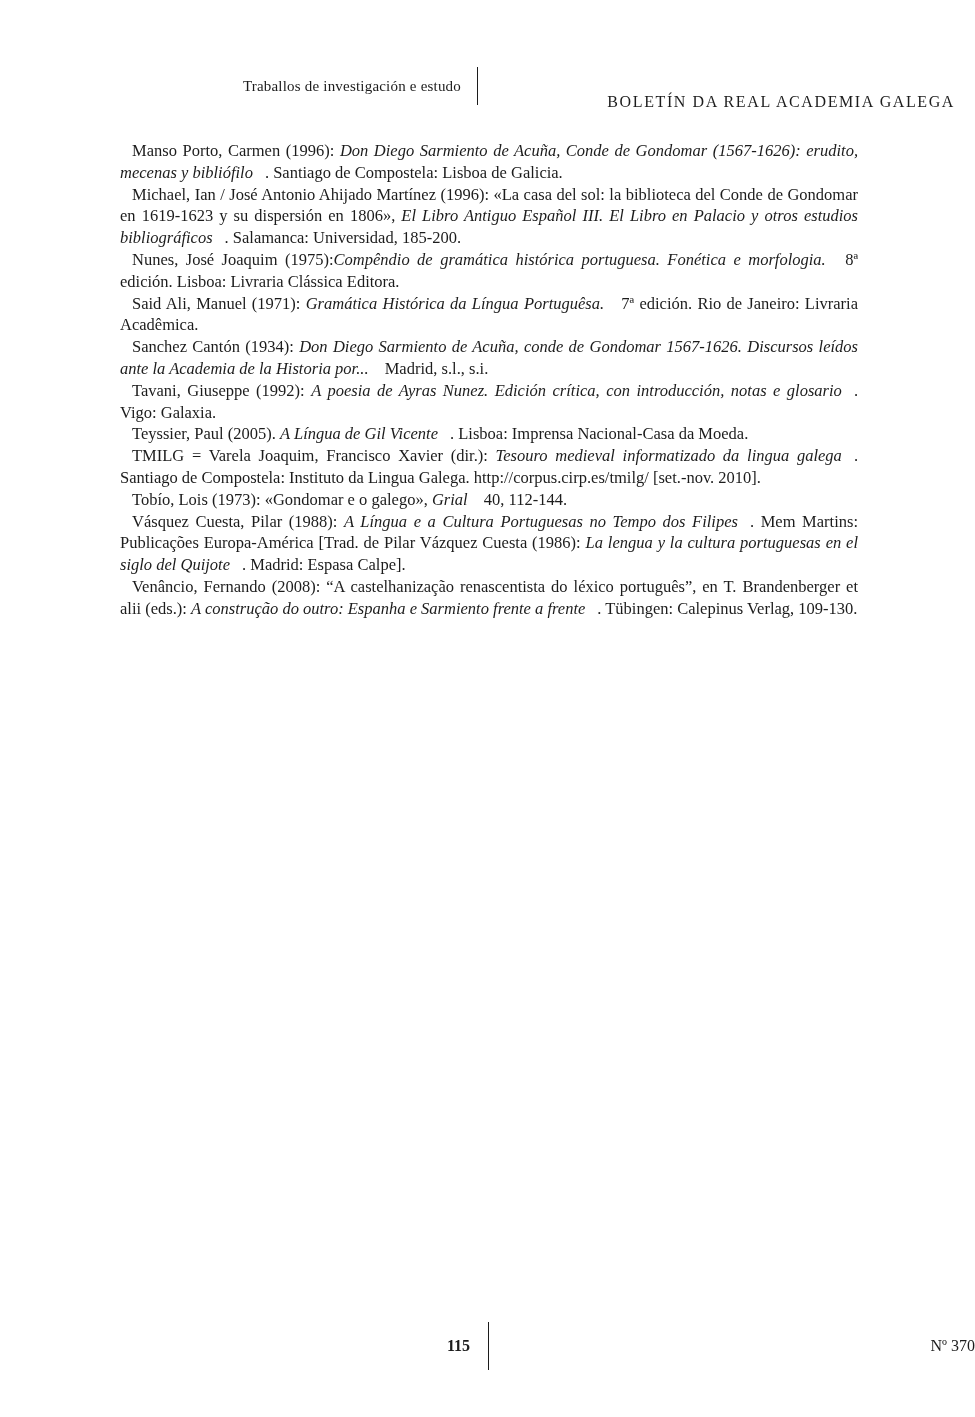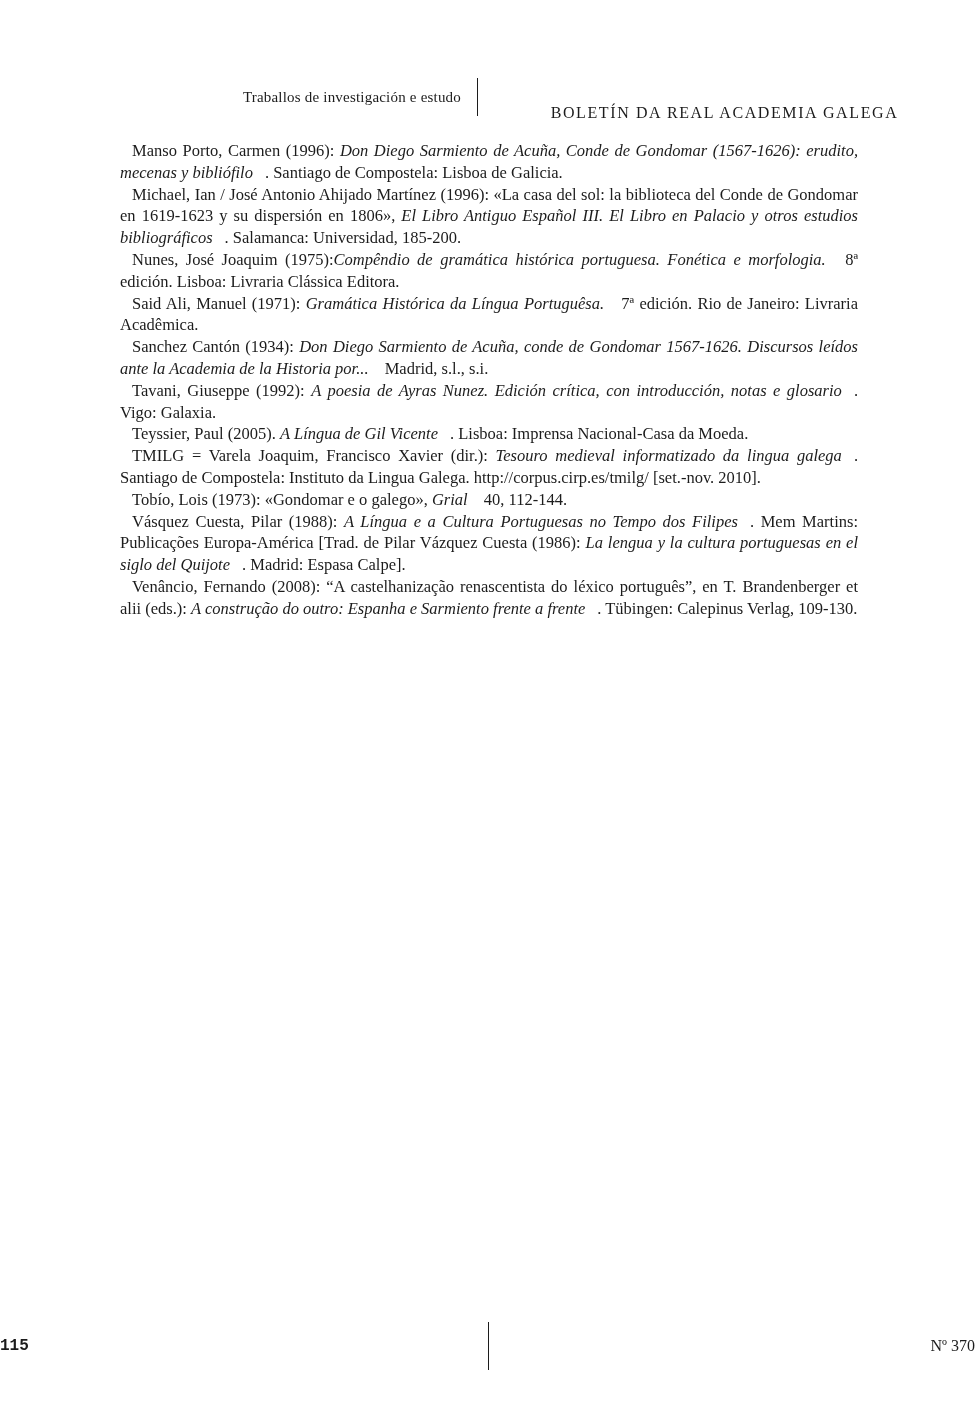--- a/index.html
+++ b/index.html
@@ -12,42 +12,42 @@
     background: #ffffff;
     position: relative;
     font-family: "Liberation Serif", "DejaVu Serif", serif;
     color: #1c1c1c;
     overflow: hidden;
   }
 
   
   .header {
     position: absolute;
-    top: 72px;
+    top: 61px;
     left: 0;
     width: 955px;
     display: flex;
     align-items: center;
   }
   .header-left {
     flex: 1;
     text-align: right;
     padding-right: 16px;
     font-size: 15px;
     letter-spacing: 0.2px;
   }
   .header-divider {
     width: 1px;
     height: 38px;
     background: #1c1c1c;
     flex: 0 0 auto;
   }
   .header-right {
     flex: 1;
-    text-align: center;
+    text-align: right;
     padding-left: 16px;
     font-size: 16px;
     letter-spacing: 1.6px;
     margin-top: 32px;
   }
 
   
   .bibliography {
     position: absolute;
     left: 120px;
@@ -73,25 +73,24 @@
   .footer {
     position: absolute;
     top: 1322px;
     left: 0;
     width: 975px;
     display: flex;
     align-items: center;
   }
   .footer-left {
     flex: 1;
-    text-align: left;
+    text-align: right;
     padding-right: 18px;
     font-weight: bold;
     font-size: 16px;
-    font-family: Liberation Mono, monospace;
   }
   .footer-divider {
     width: 1px;
     height: 48px;
     background: #1c1c1c;
     flex: 0 0 auto;
   }
   .footer-right {
     flex: 1;
     text-align: right;

